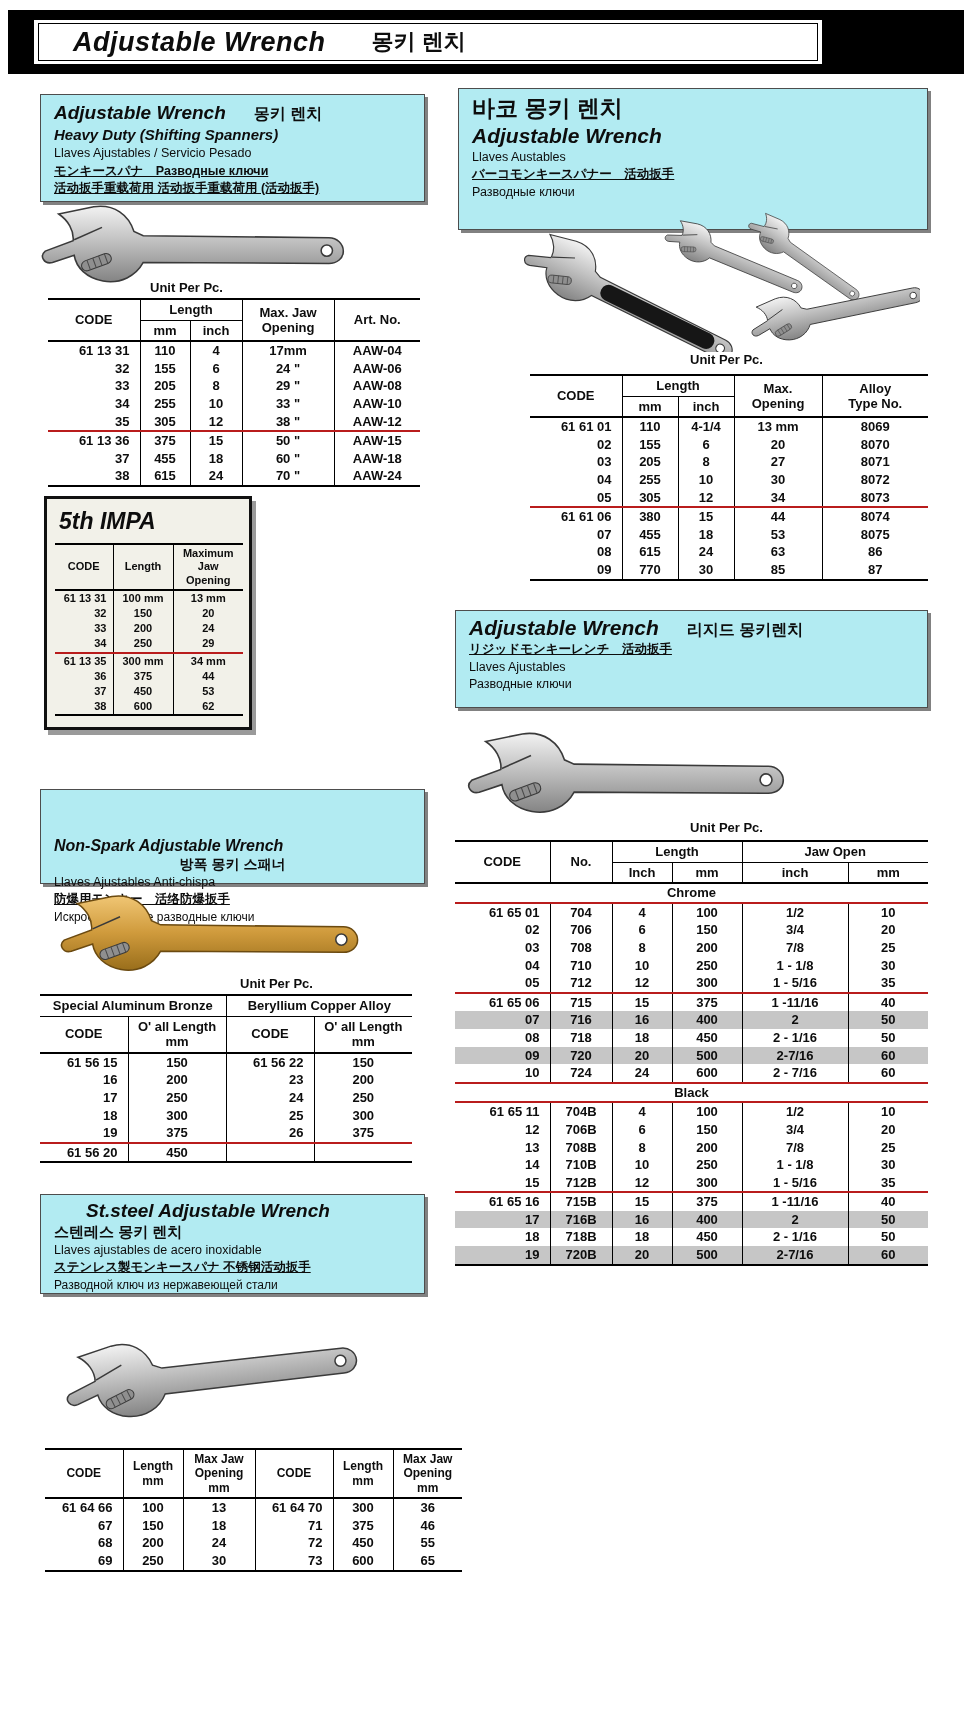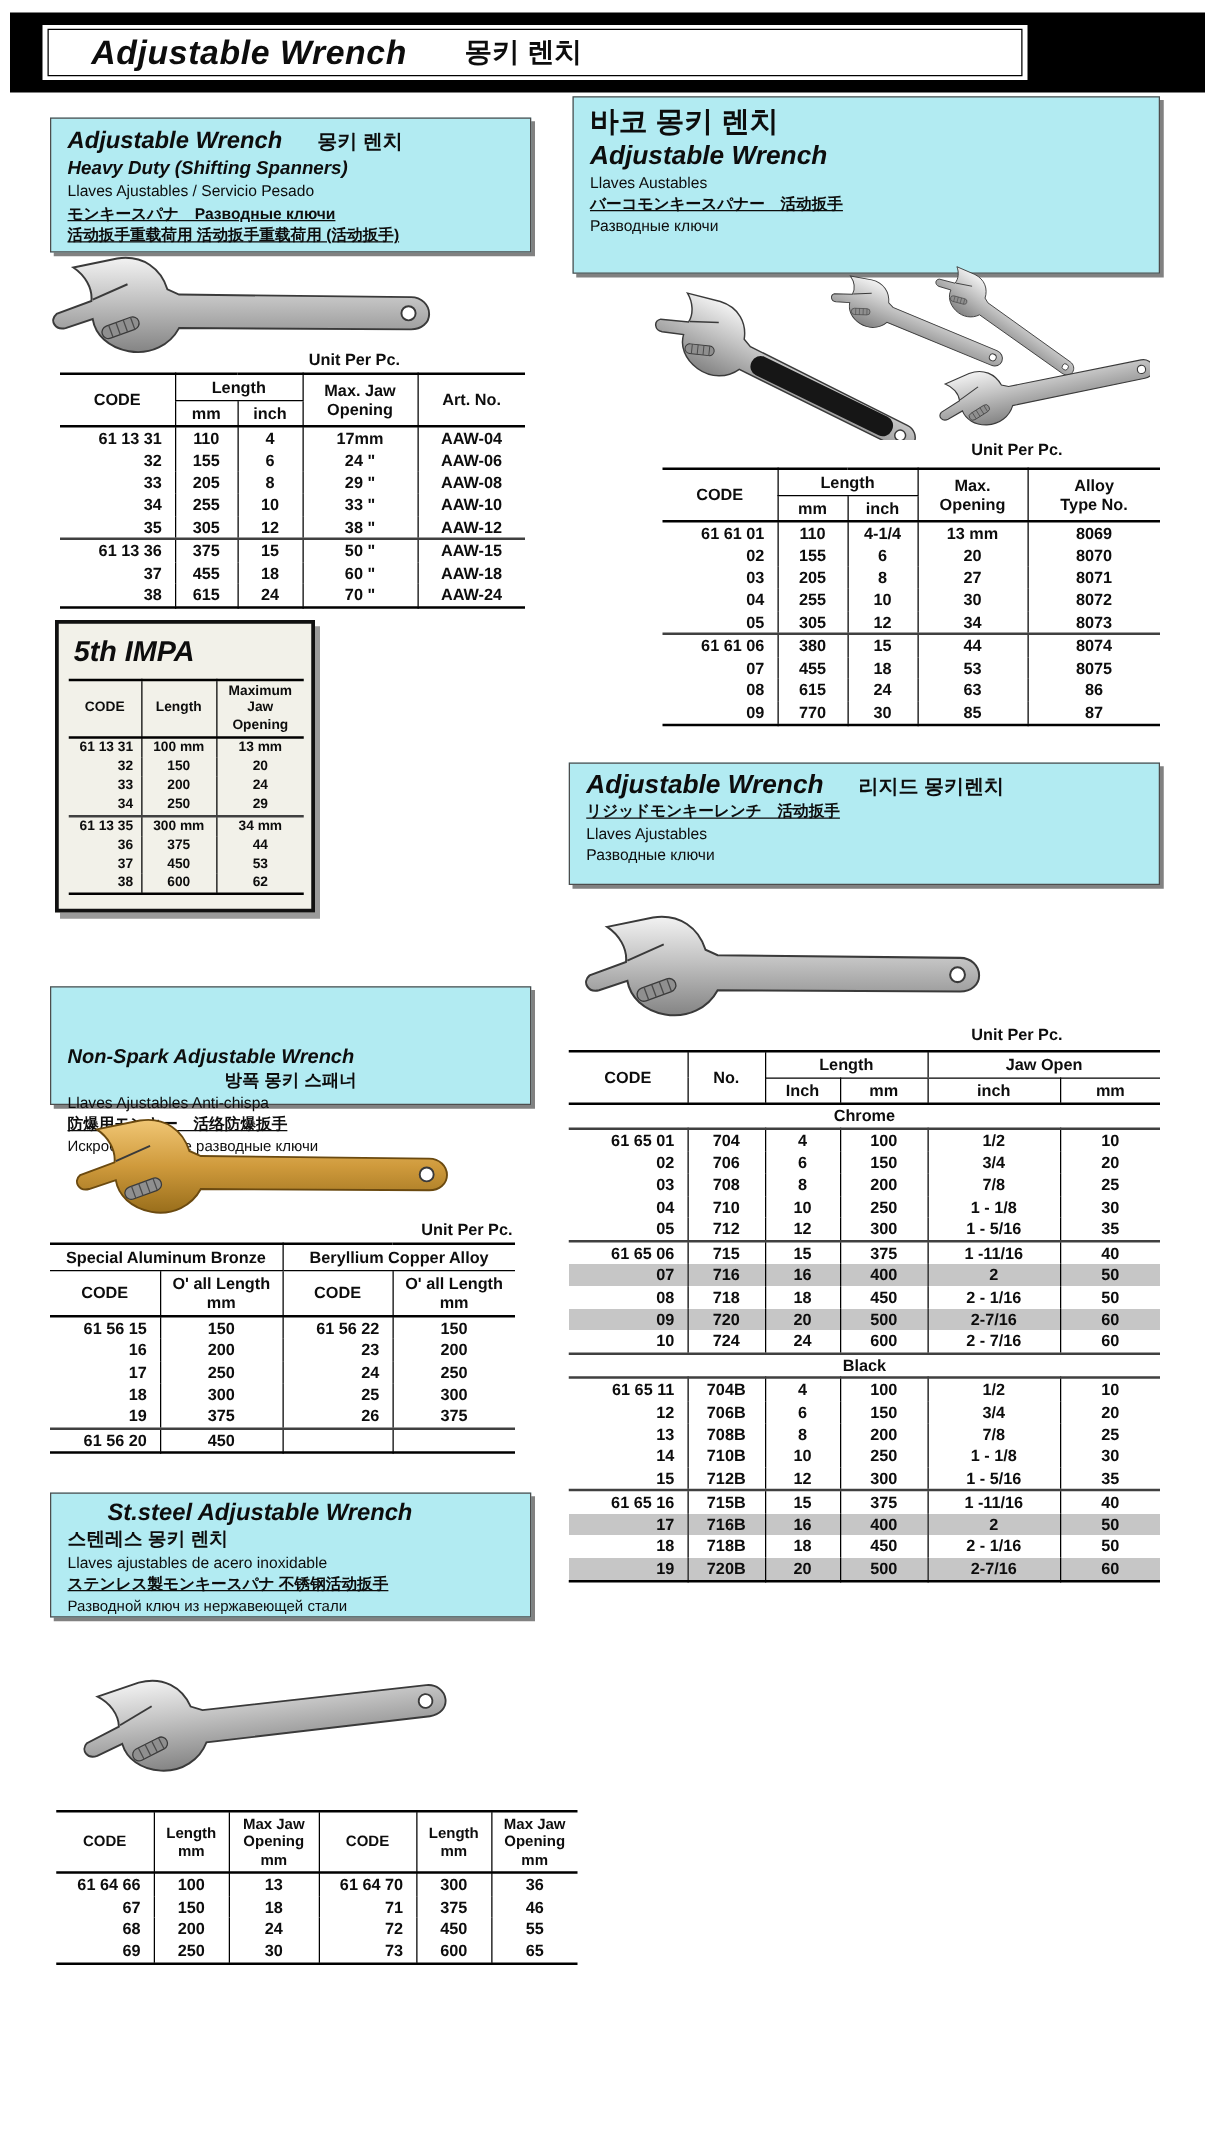--- a/index.html
+++ b/index.html
@@ -29,30 +29,30 @@
   .ib-sub { font: italic 800 15px/1.35 "Liberation Sans", sans-serif; }
   .ib-line { font: 400 12.5px/1.4 "Liberation Sans", sans-serif; }
   .ib-line.b { font-weight: 700; text-decoration: underline; }
   .ib-center { text-align: center; }
 
   
   .impa-box { background: #f2f1e9; border: 3px solid #111; box-shadow: 4px 5px 0 #9a9a9a; padding: 8px 8px 6px; }
   .impa-title { font: italic 800 23px/1.1 "Liberation Sans", sans-serif; margin: 2px 0 9px 4px; }
 
   
-  .unit { font: 700 13px/1.2 "Liberation Sans", sans-serif; text-align: right; }
+  .unit { font: 700 13px/1.2 "Liberation Sans", sans-serif; text-align: left; }
 
   
   table.cat { border-collapse: collapse; table-layout: fixed; border-top: 2px solid #000; border-bottom: 2px solid #000; }
   .cat th, .cat td { font: 700 13px/1.2 "Liberation Sans", sans-serif; text-align: center; padding: 1px 3px; height: 17px; overflow: hidden; }
   .cat th { white-space: pre-line; vertical-align: middle; padding: 2px 2px; }
   .cat .bl { border-left: 1px solid #000; }
   .cat .u  { border-bottom: 1px solid #000; }
   .cat thead { border-bottom: 2px solid #000; }
-  .cat tbody { border-top: 2px solid #404040; }
+  .cat tbody { border-top: 2px solid #b91c1c; }
   .cat td:first-child { text-align: right; padding-right: 10px; }
   .cat tr.hl { background: #c6c6c6; }
   .cat .sec td { text-align: center !important; padding-right: 3px; font-weight: 700; }
 
   .tbl-impa th, .tbl-impa td { font-size: 11px; height: 14px; }
   .tbl-impa td:first-child { padding-right: 6px; }
   .tbl-st th { font-size: 12px; }
   .tbl-ns td:nth-child(3) { text-align: right; padding-right: 10px; }
   .tbl-st td:nth-child(4) { text-align: right; padding-right: 10px; }
 </style>
@@ -418,21 +418,21 @@
           <td>69</td>
           <td class="bl">250</td>
           <td class="bl">30</td>
           <td class="bl">73</td>
           <td class="bl">600</td>
           <td class="bl">65</td>
         </tr>
       </tbody>
   </table>
 
-  <div class="abs info-box" style="left:458px; top:77px; width:470px; height:142px;">
+  <div class="abs info-box" style="left:458px; top:88px; width:470px; height:142px;">
     <div class="ib-ko lg">바코 몽키  렌치</div>
     <div class="ib-en lg">Adjustable Wrench</div>
     <div class="ib-line">Llaves Austables</div>
     <div class="ib-line b">バーコモンキースパナー　活动扳手</div>
     <div class="ib-line">Разводные ключи</div>
   </div>
 
   <svg class="abs" style="left:520px; top:212px;" width="400" height="140" viewBox="0 0 400 140">
     <g transform="translate(18,8) rotate(26) scale(0.78)">
         <use href="#wrench-black"></use>

